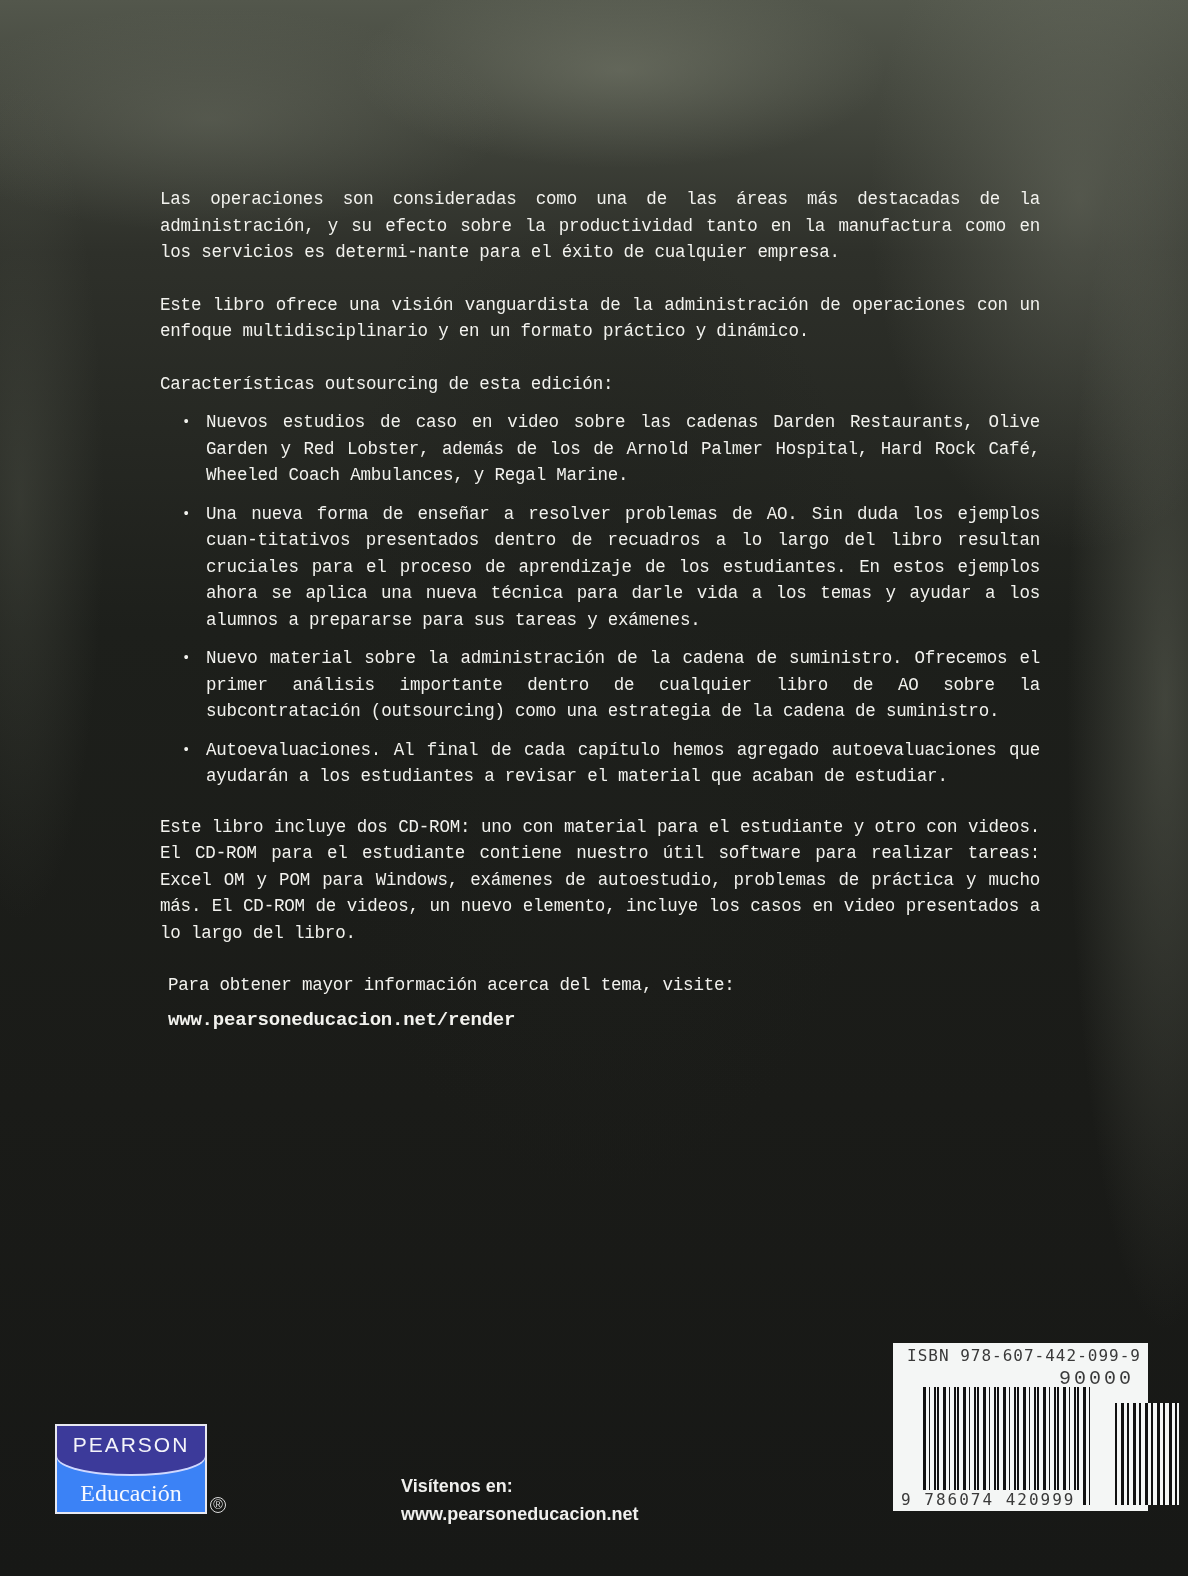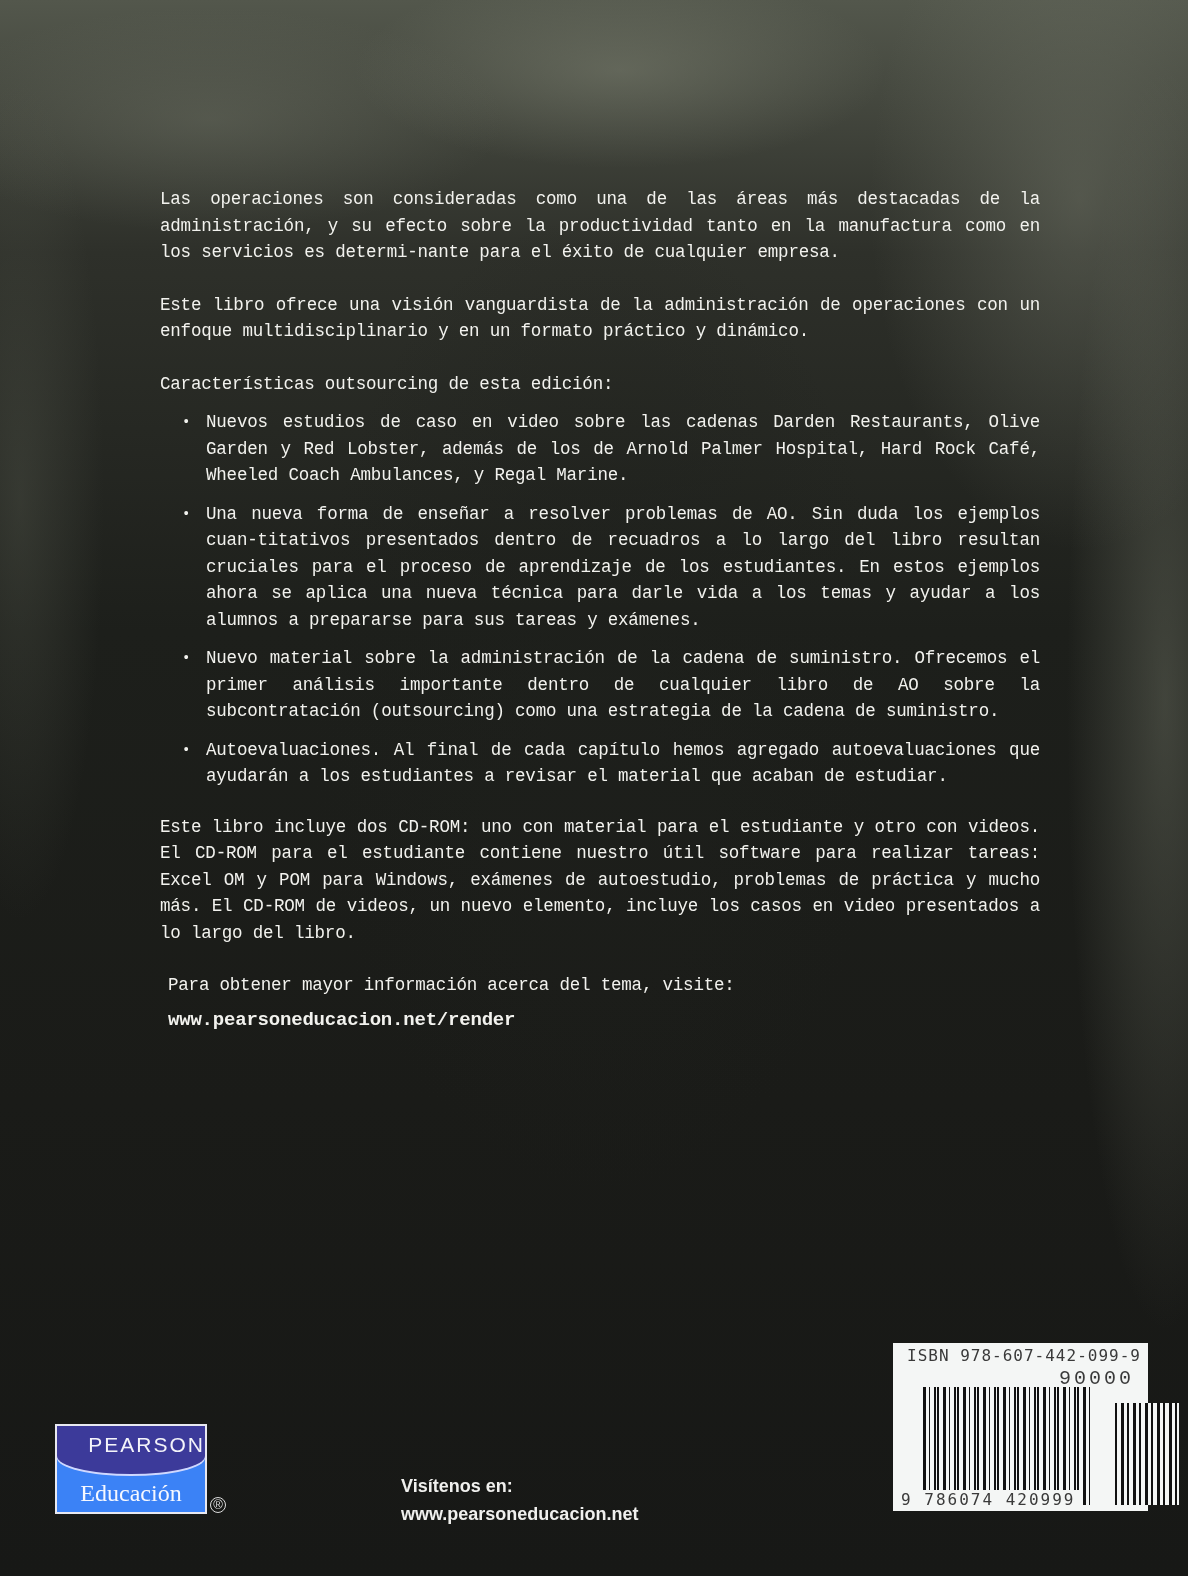--- a/index.html
+++ b/index.html
@@ -35,21 +35,21 @@
     .visit-block p { margin: 8px; }
 
     .logo {
       position: absolute; left: 55px; top: 1424px;
       width: 152px; height: 90px; border: 2px solid #e8e8f0;
       overflow: hidden; box-sizing: border-box;
     }
     .logo .top {
       height: 48px; background: #3c3a9a; color: #f4f4fa;
       font-family: "Liberation Sans", sans-serif; font-size: 21px; letter-spacing: 2px;
-      text-align: right; line-height: 38px;
+      text-align: center; line-height: 38px;
       border-bottom-left-radius: 50% 18px; border-bottom-right-radius: 50% 18px;
       position: relative; z-index: 2;
       box-shadow: 0 2px 0 #cfd8ff;
     }
     .logo .bottom {
       position: absolute; left: 0; right: 0; top: 30px; bottom: 0;
       background: #3b82f6; color: #f6f8ff;
       font-family: "Liberation Serif", serif; font-size: 24px;
       text-align: center; padding-top: 22px; box-sizing: border-box; line-height: 30px;
     }

